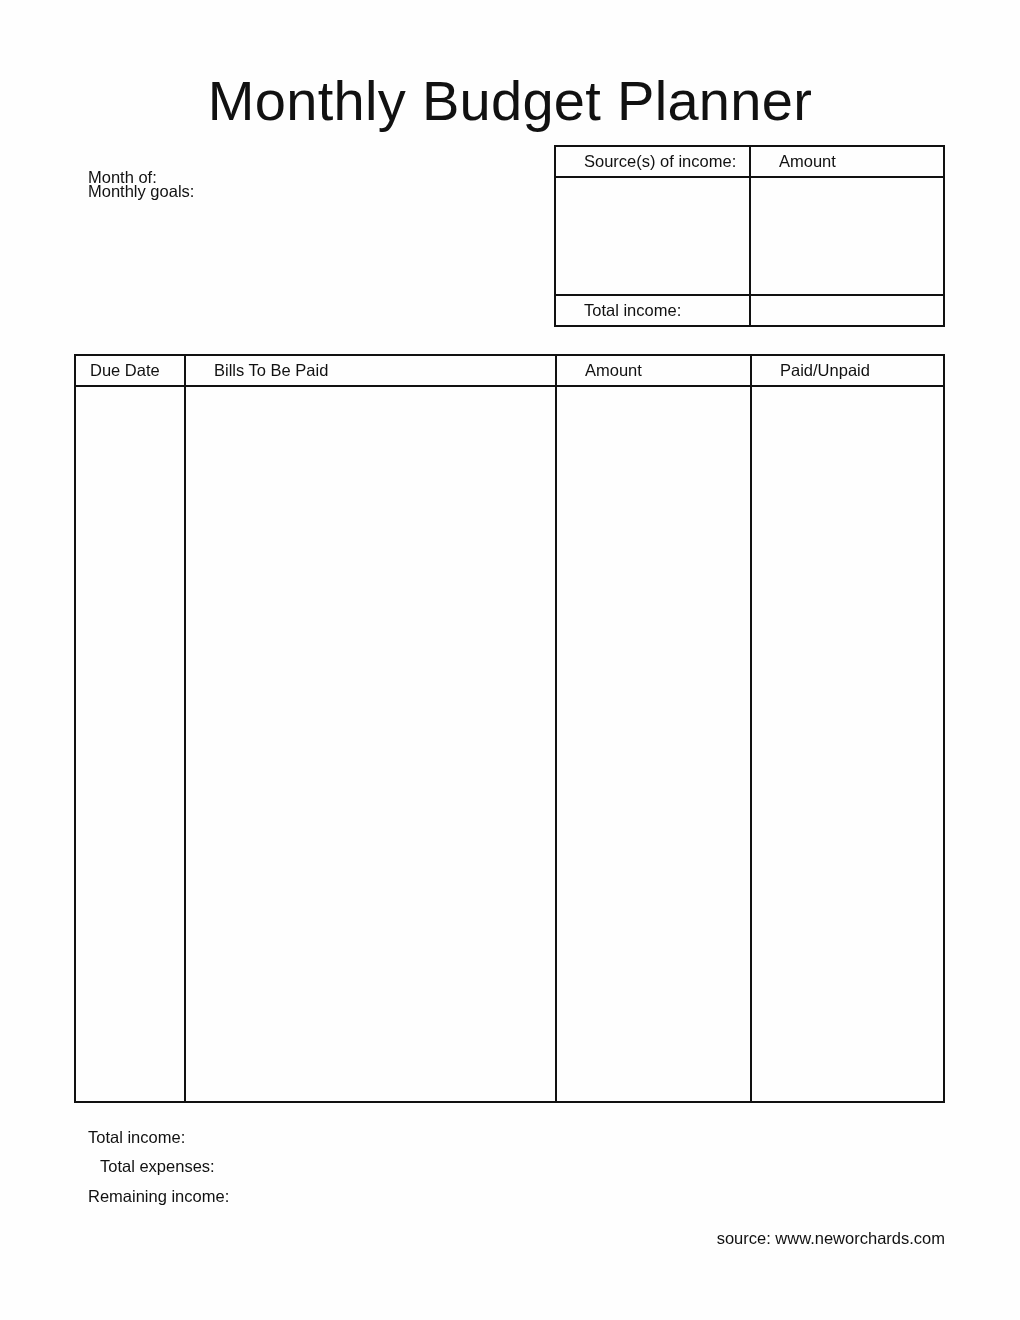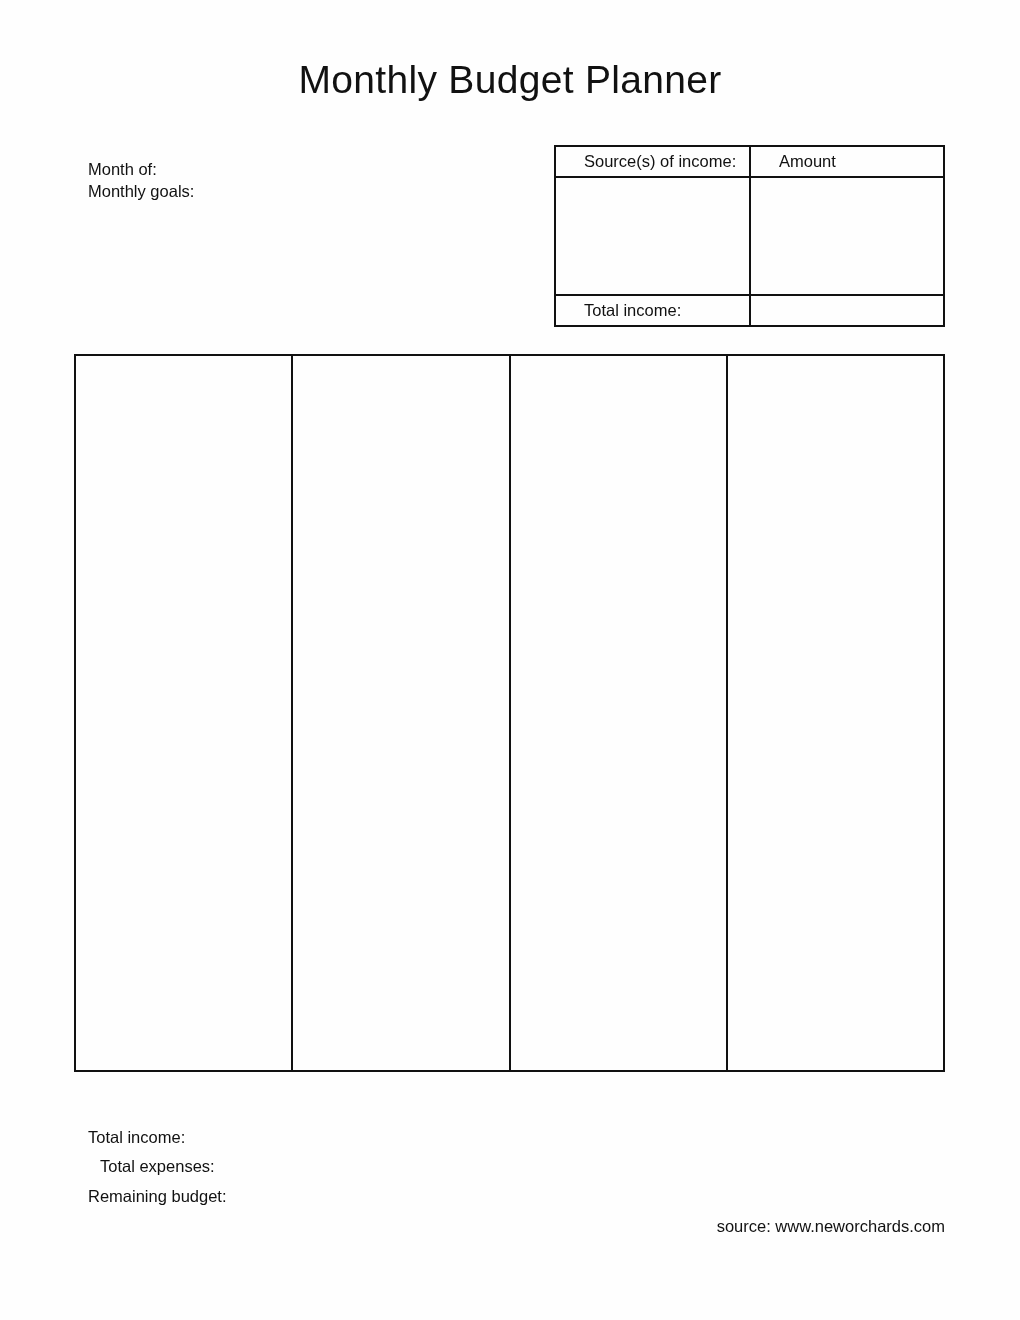--- a/index.html
+++ b/index.html
@@ -1,28 +1,28 @@
 <!DOCTYPE html>
 <html><head>
 <meta charset="utf-8">
 <style>
   html, body { margin:0; padding:0; background:#fefefe; }
   body { width:1020px; height:1320px; position:relative; font-family:"Liberation Sans", sans-serif; color:#111; }
-  .title { position:absolute; top:58px; left:0; width:1020px; text-align:center; font-size:39px; font-weight:400; letter-spacing:0.3px; }
+  .title { position:absolute; top:68px; left:0; width:1020px; text-align:center; font-size:56px; font-weight:400; letter-spacing:0.3px; }
   .lbl { position:absolute; font-size:16.5px; }
   table { position:absolute; border-collapse:collapse; }
   td { border:2.5px solid #111; padding:0 0 0 28px; font-size:16.5px; vertical-align:middle; box-sizing:border-box; }
-  .src { position:absolute; right:75px; bottom:84px; font-size:16.5px; }
+  .src { position:absolute; right:75px; bottom:72px; font-size:16.5px; }
 </style>
 </head>
 <body>
 
 <div class="title">Monthly Budget Planner</div>
 
-<div class="lbl" style="left:88px;top:160px;">Month of:</div>
+<div class="lbl" style="left:88px;top:168px;">Month of:</div>
 <div class="lbl" style="left:88px;top:182px;text-align:center;">Monthly goals:</div>
 
 <table style="left:554px;top:145px;width:391px;">
   <tbody>
       <tr style="height:31px;">
     <td style="width:195px;">Source(s) of income:</td>
     <td>Amount</td>
   </tr>
   <tr style="height:118px;">
     <td></td>
@@ -30,26 +30,32 @@
   </tr>
   <tr style="height:31px;">
     <td>Total income:</td>
     <td></td>
   </tr>
 </tbody>
   </table>
 
 <table style="left:74px;top:354px;width:871px;">
   <tbody>
+      <tr style="height:31px;">
+    <td style="width:110px;padding-left:14px;">Due Date</td>
+    <td style="width:371px;">Bills To Be Paid</td>
+    <td style="width:195px;">Amount</td>
+    <td>Paid/Unpaid</td>
+  </tr>
   <tr style="height:716px;">
     <td></td>
     <td></td>
     <td></td>
     <td></td>
   </tr>
 </tbody>
   </table>
 
 <div class="lbl" style="left:88px;top:1128px;">Total income:</div>
 <div class="lbl" style="left:88px;top:1157px;margin-left:12px;">Total expenses:</div>
-<div class="lbl" style="left:88px;top:1187px;">Remaining budget:</div>
+<div class="lbl" style="left:88px;top:1187px;">Remaining income:</div>
 
 <div class="src">source: www.neworchards.com</div>
 
 </body></html>

